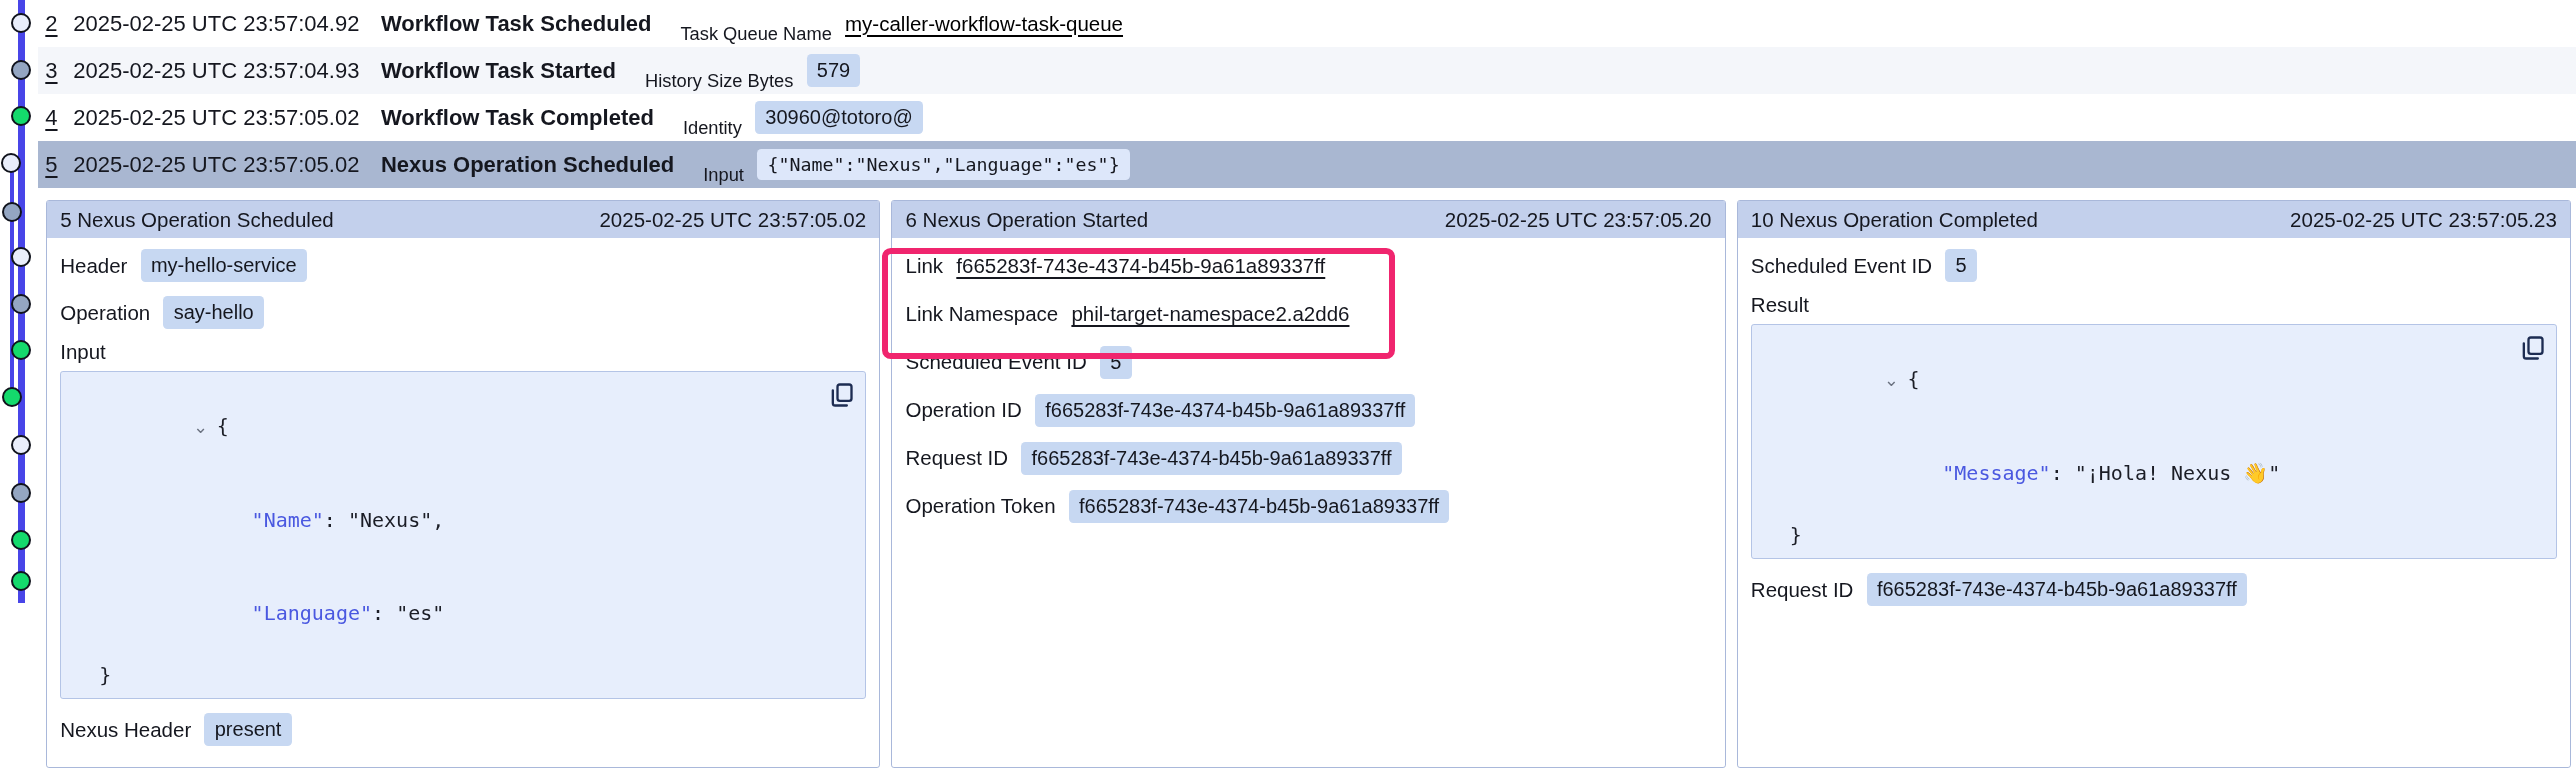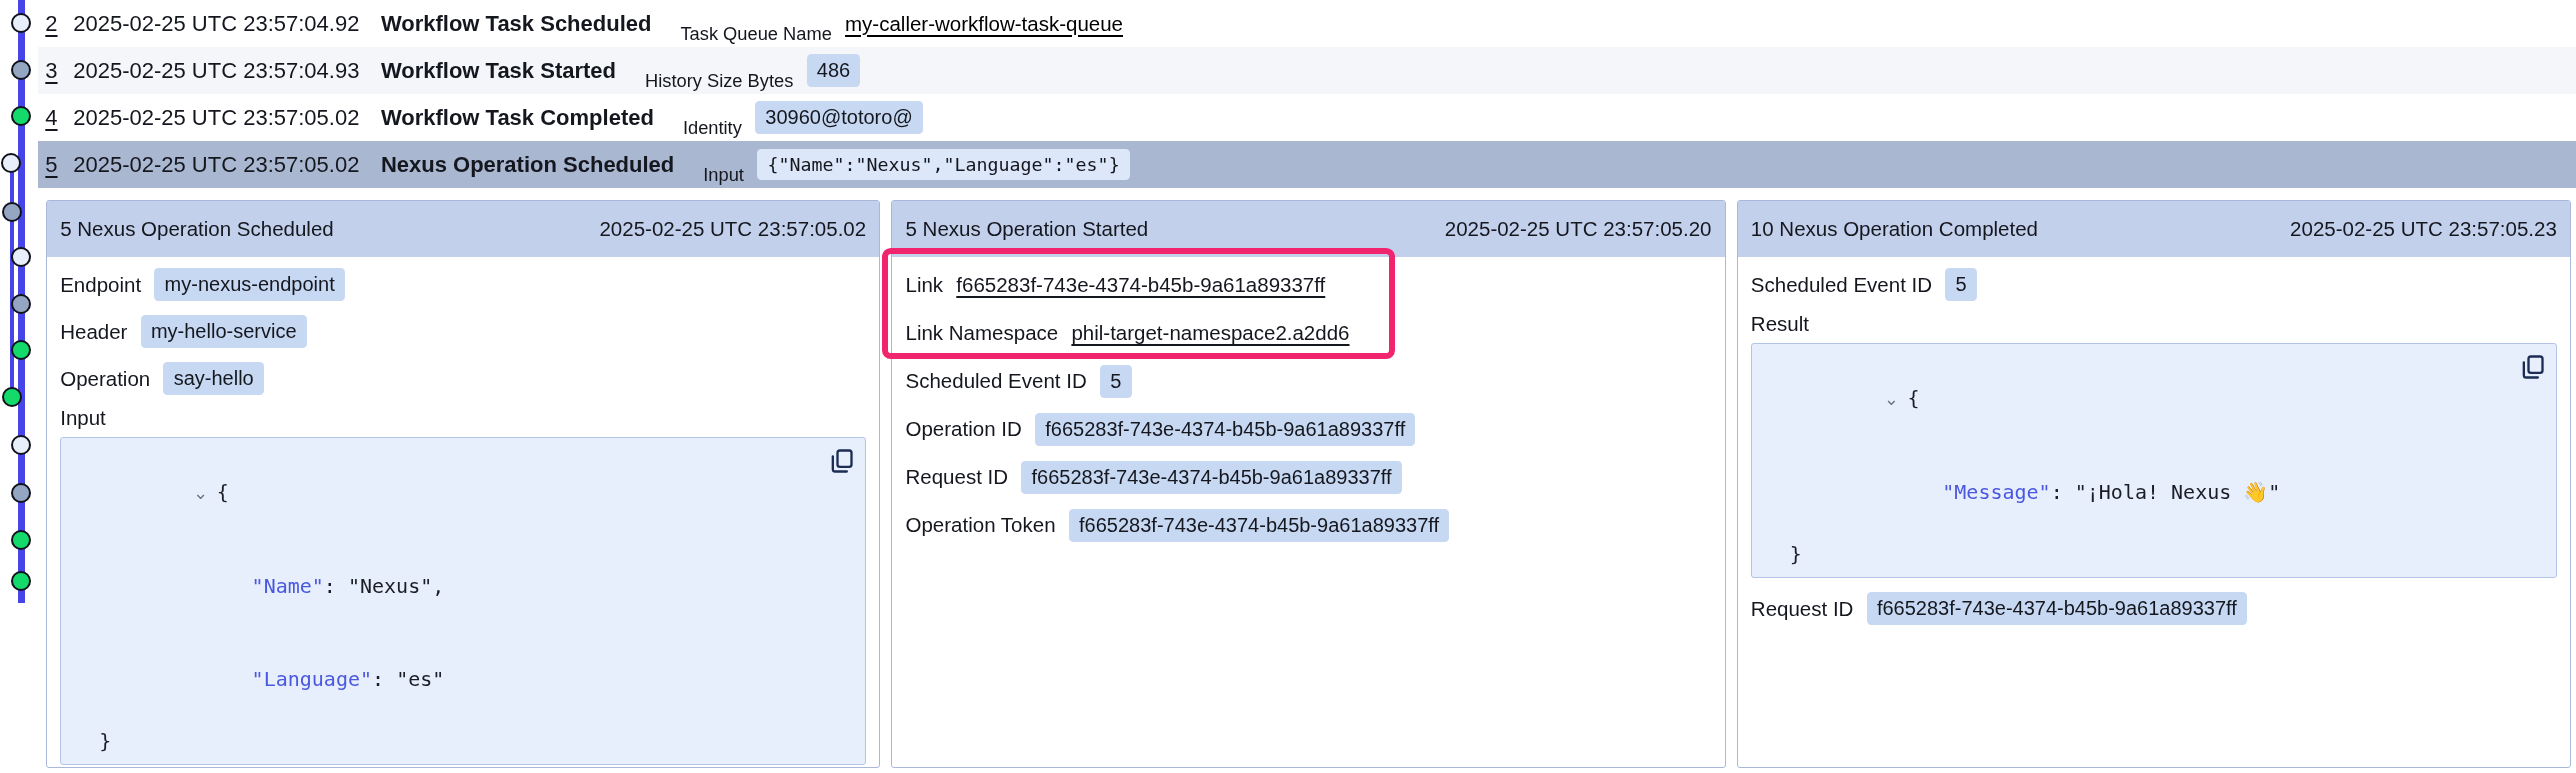--- a/index.html
+++ b/index.html
@@ -33,21 +33,21 @@
   .badge{background:#c7d8f2;border-radius:4.4px;padding:5.1px 10.3px;font-size:20px;
          display:inline-block;white-space:nowrap;}
   .badge.on-selected{background:#dde7fa;}
   .mono{font-family:"DejaVu Sans Mono",monospace;font-size:18.3px;}
 
   
   .panels{position:absolute;left:46px;top:200px;width:2525px;height:568px;
           display:flex;gap:11px;}
   .panel{flex:1;border:1.5px solid #a9b8da;border-radius:2.9px;background:#fff;
          position:relative;box-sizing:border-box;}
-  .p-header{height:56px;background:#c3d0ec;display:flex;align-items:center;
+  .p-header{height:37px;background:#c3d0ec;display:flex;align-items:center;
             justify-content:space-between;padding:0 13.2px;border-radius:1.5px 1.5px 0 0;}
   .p-title{font-size:20.5px;}
   .p-time{font-size:20.5px;}
   .p-body{padding:4.4px 13.2px 0 13.2px;}
   .frow{display:flex;align-items:center;gap:13.2px;min-height:47px;}
   .frow.tall{min-height:48px;}
   .f-label{font-size:20.5px;white-space:nowrap;}
   .f-link{font-size:20.5px;color:#15171f;text-decoration:underline;
           text-underline-offset:3.7px;cursor:pointer;white-space:nowrap;}
   .sect-label{font-size:20.5px;height:32px;display:flex;align-items:center;}
@@ -101,21 +101,21 @@
     <span class="e-name">Workflow Task Scheduled</span>
     <span class="e-attr-label">Task Queue Name</span>
     <span class="e-attr-val"><a class="row-link">my-caller-workflow-task-queue</a></span>
   </div>
 
   <div class="erow zebra">
     <span class="e-num">3</span>
     <span class="e-time">2025-02-25 UTC 23:57:04.93</span>
     <span class="e-name">Workflow Task Started</span>
     <span class="e-attr-label">History Size Bytes</span>
-    <span class="e-attr-val"><span class="badge">486</span></span>
+    <span class="e-attr-val"><span class="badge">579</span></span>
   </div>
 
   <div class="erow">
     <span class="e-num">4</span>
     <span class="e-time">2025-02-25 UTC 23:57:05.02</span>
     <span class="e-name">Workflow Task Completed</span>
     <span class="e-attr-label">Identity</span>
     <span class="e-attr-val"><span class="badge">30960@totoro@</span></span>
   </div>
 
@@ -130,24 +130,20 @@
 </div>
 
 <div class="panels">
 
   <div class="panel">
     <div class="p-header">
       <span class="p-title">5 Nexus Operation Scheduled</span>
       <span class="p-time">2025-02-25 UTC 23:57:05.02</span>
     </div>
     <div class="p-body">
-      <div class="frow">
-        <span class="f-label">Endpoint</span>
-        <span class="badge">my-nexus-endpoint</span>
-      </div>
       <div class="frow">
         <span class="f-label">Header</span>
         <span class="badge">my-hello-service</span>
       </div>
       <div class="frow">
         <span class="f-label">Operation</span>
         <span class="badge">say-hello</span>
       </div>
 
       <div class="sect-label">Input</div>
@@ -174,21 +170,21 @@
       <div class="frow">
         <span class="f-label">Nexus Header</span>
         <span class="badge">present</span>
       </div>
 
     </div>
   </div>
 
   <div class="panel">
     <div class="p-header">
-      <span class="p-title">5 Nexus Operation Started</span>
+      <span class="p-title">6 Nexus Operation Started</span>
       <span class="p-time">2025-02-25 UTC 23:57:05.20</span>
     </div>
     <div class="annotation"></div>
     <div class="p-body">
       <div class="frow tall">
         <span class="f-label">Link</span>
         <a class="f-link">f665283f-743e-4374-b45b-9a61a89337ff</a>
       </div>
       <div class="frow tall">
         <span class="f-label">Link Namespace</span>

